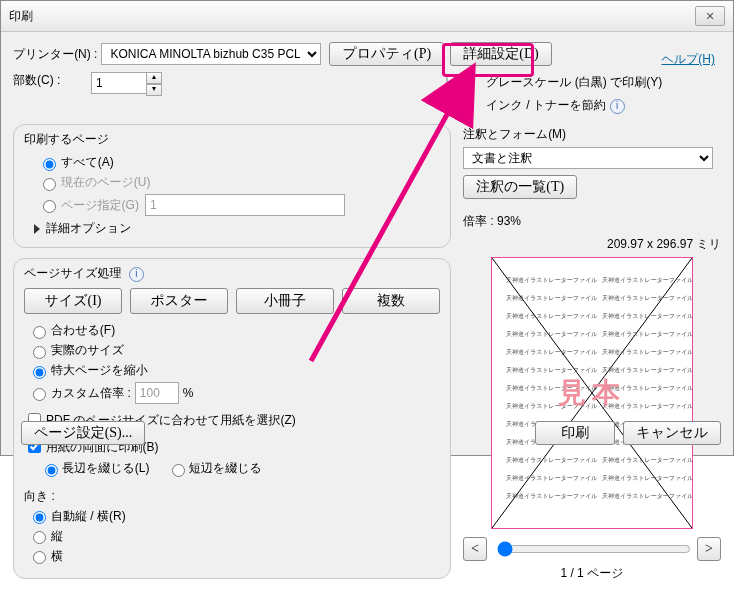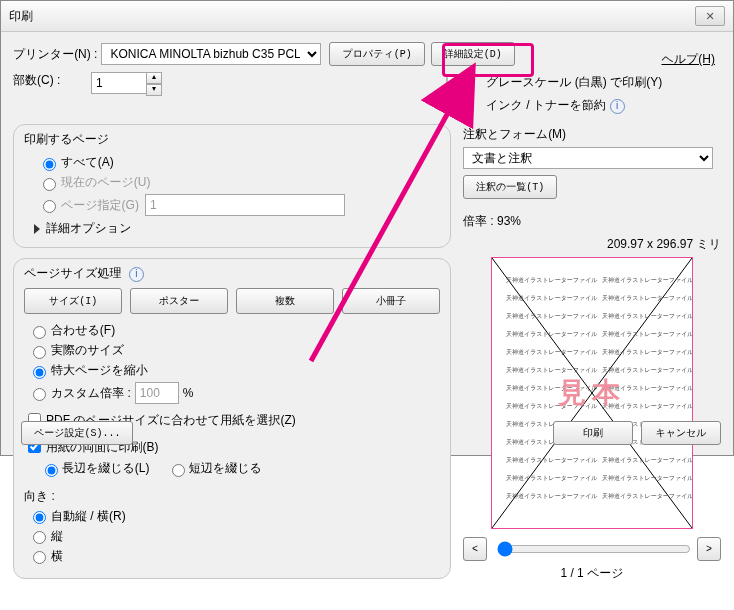--- a/index.html
+++ b/index.html
@@ -5,38 +5,38 @@
 html,body{margin:0;padding:0;font-family:"MS UI Gothic","Meiryo UI",sans-serif;font-size:12px;color:#000;background:#fff}
 .window{width:734px;height:456px;box-sizing:border-box;border:1px solid #8a8a8a;background:#f0f0f0;position:relative}
 .titlebar{height:30px;background:linear-gradient(#fdfdfd,#e8e8e8);border-bottom:1px solid #c8c8c8;display:flex;align-items:center;padding:0 8px}
 .titlebar .t{flex:1}
 .titlebar .closebtn{width:28px;height:18px;border:1px solid #a6a6a6;border-radius:2px;background:linear-gradient(#f7f7f7,#e0e0e0);display:flex;align-items:center;justify-content:center;font-size:11px;color:#555}
 .content{padding:10px 12px 10px 12px}
 .row{display:flex;align-items:center;margin-bottom:6px}
 .lbl{margin-right:4px}
 select,input[type=text]{height:22px;border:1px solid #a6a6a6;background:#fff;font-family:inherit;font-size:12px;padding:0 4px;box-sizing:border-box}
 select{appearance:auto}
-.btn{height:24px;padding:0 12px;border:1px solid #8a8a8a;border-radius:3px;background:linear-gradient(#fdfdfd,#e4e4e4);font-family:Liberation Mono, monospace;font-size:10px;cursor:pointer;display:inline-flex;align-items:center;justify-content:center}
+.btn{height:24px;padding:0 12px;border:1px solid #8a8a8a;border-radius:3px;background:linear-gradient(#fdfdfd,#e4e4e4);font-family:Liberation Serif, serif;font-size:14px;cursor:pointer;display:inline-flex;align-items:center;justify-content:center}
 .toprow select{width:220px}
 .copies input{width:56px}
 .spin{display:inline-flex;flex-direction:column;margin-left:-1px}
 .spin span{width:14px;height:10px;border:1px solid #a6a6a6;background:linear-gradient(#fdfdfd,#e4e4e4);font-size:8px;line-height:8px;text-align:center}
 .chk{display:flex;align-items:flex-end;margin-bottom:4px}
 .chk input{margin-right:5px}
 .info-icon{display:inline-block;width:13px;height:13px;border-radius:50%;border:1px solid #6b8cc0;color:#3a5da8;font-size:10px;line-height:12px;text-align:center;margin-left:4px;background:#eef3fb}
 .pane{border:1px solid #c8c8c8;border-radius:12px;padding:8px 10px 10px 10px;margin-bottom:10px;background:#f0f0f0}
 .pane-title{margin:-2px 0 6px 0}
 .radio{display:flex;align-items:center;margin:3px 0 3px 14px}
 .radio input{margin-right:5px}
 .disabled{color:#9a9a9a}
 .disclosure{margin:4px 0 0 10px;display:flex;align-items:center}
 .disclosure .tri{display:inline-block;width:0;height:0;border-top:5px solid transparent;border-bottom:5px solid transparent;border-left:6px solid #333;margin-right:6px}
 .btnrow{display:flex;gap:8px;margin:6px 0 8px 0}
 .btnrow .btn{flex:1;height:26px}
-.help{position:absolute;top:50px;right:18px;color:#000000;text-decoration:underline;cursor:pointer}
+.help{position:absolute;top:50px;right:18px;color:#0369a1;text-decoration:underline;cursor:pointer}
 .leftcol{width:438px;float:left}
 .rightcol{width:258px;float:right}
 .clear{clear:both}
 .preview-title{margin:2px 0 4px 0}
 .annot select{width:250px;margin-bottom:6px}
 .preview-dim{text-align:right;margin:6px 0 4px 0}
 .preview{width:200px;height:270px;margin:0 auto;border:1px solid #ec4899;background:#fff;position:relative;overflow:hidden}
 .preview svg{position:absolute;inset:0}
 .preview .page-txt{position:absolute;font-size:6px;color:#444;white-space:nowrap}
 .preview .wm{position:absolute;left:50%;top:50%;transform:translate(-50%,-50%);font-size:28px;color:#f0909e;letter-spacing:6px;font-weight:bold;pointer-events:none}
@@ -126,22 +126,22 @@
       </div>
 
       <div class="pane">
         <div class="pane-title">
           <span>ページサイズ処理</span>
           <span class="info-icon">i</span>
         </div>
         <div class="btnrow">
           <button class="btn">サイズ(I)</button>
           <button class="btn">ポスター</button>
+          <button class="btn">小冊子</button>
           <button class="btn">複数</button>
-          <button class="btn">小冊子</button>
         </div>
 
         <label class="radio" style="margin-left:4px">
           <input type="radio" name="sz" style="">
           <span>合わせる(F)</span>
         </label>
         <label class="radio" style="margin-left:4px">
           <input type="radio" name="sz" style="">
           <span>実際のサイズ</span>
         </label>

